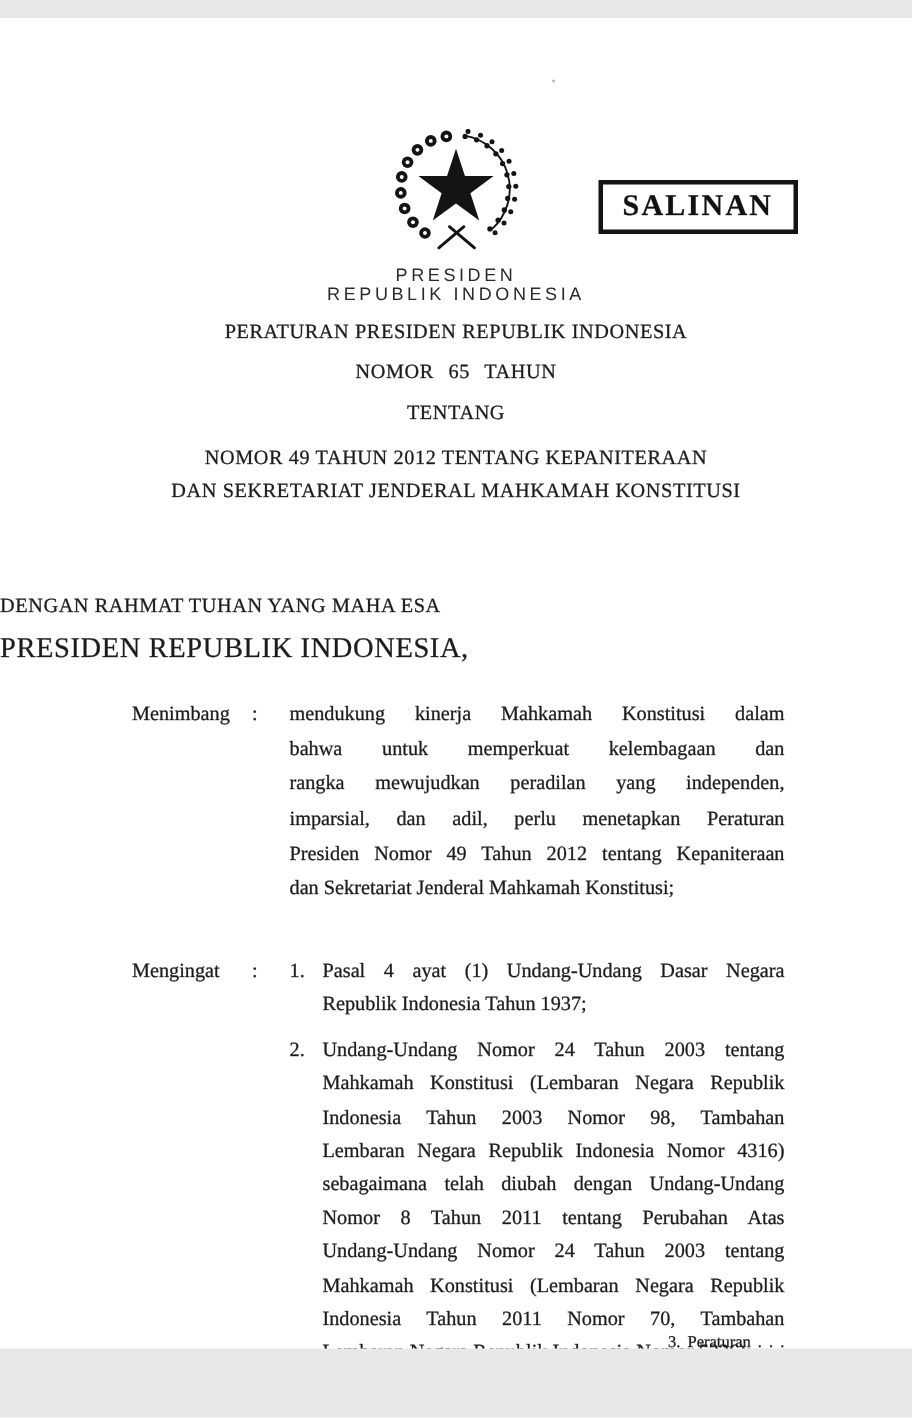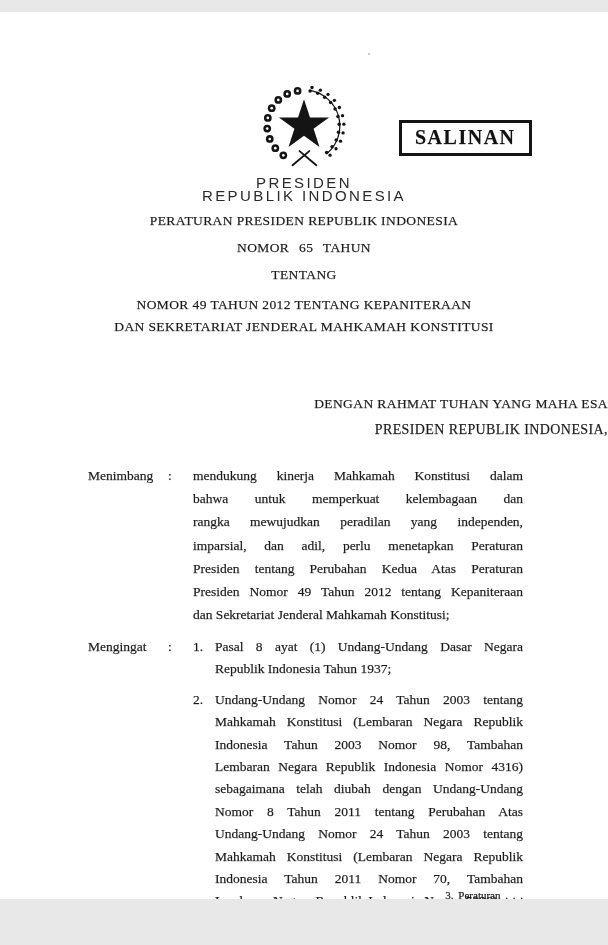--- a/index.html
+++ b/index.html
@@ -11,38 +11,38 @@
   }
   
   .artifact-dot{position:absolute;top:41px;left:368px;width:2px;height:2px;background:#b9b9b9;border-radius:50%;}
   
   .emblem{position:absolute;top:74px;left:50%;transform:translateX(-50%);width:114px;height:88px;}
   .emblem svg{width:100%;height:100%;}
   
   .agency{
     position:absolute;top:165px;left:0;right:0;text-align:center;
     font-family:"Liberation Sans","DejaVu Sans",sans-serif;
-    font-size:15px;letter-spacing:2.4px;line-height:12.5px;color:#2a2a2a;
+    font-size:12px;letter-spacing:2.4px;line-height:12.5px;color:#2a2a2a;
     -webkit-text-stroke:0;
   }
   
   .salinan{
     position:absolute;top:108px;left:399px;
     border:3px solid #141414;padding:3px 13px 4px 13px;
     font-size:20px;font-weight:bold;letter-spacing:1.5px;color:#111;
   }
   
   .title-block{position:absolute;top:201px;left:0;right:0;text-align:center;font-size:13.5px;letter-spacing:0.4px;line-height:16px;}
   .title-line{margin-bottom:11px;text-align:center;}
   .nomor-line{word-spacing:6px;}
   .subject{margin-top:10px;line-height:22px;}
   .center-lines > div{text-align:center;}
   
-  .invocation{position:absolute;top:384px;left:0;right:0;text-align:right;font-size:13.5px;letter-spacing:0.4px;}
-  .authority{position:absolute;top:410px;left:0;right:0;text-align:right;font-size:14px;letter-spacing:0.4px;}
+  .invocation{position:absolute;top:384px;left:0;right:0;text-align:left;font-size:13.5px;letter-spacing:0.4px;}
+  .authority{position:absolute;top:410px;left:0;right:0;text-align:left;font-size:19px;letter-spacing:0.4px;}
   
   .section{position:absolute;left:88px;width:435px;display:flex;font-size:13.5px;}
   .sec-considering{top:452px;line-height:23.2px;}
   .sec-recalling{top:624px;line-height:22.4px;}
   .sec-label{width:80px;flex:none;}
   .sec-colon{width:25px;flex:none;text-align:left;}
   .sec-body{flex:1;min-width:0;}
   .justify-lines > div{text-align:justify;text-align-last:justify;}
   .justify-lines > div:last-child{text-align-last:left;}
   
@@ -144,34 +144,33 @@
   <div class="authority">PRESIDEN REPUBLIK INDONESIA,</div>
 
   <div class="section sec-considering">
     <div class="sec-label">Menimbang</div>
     <div class="sec-colon">:</div>
     <div class="sec-body justify-lines">
         <div>mendukung kinerja Mahkamah Konstitusi dalam</div>
         <div>bahwa untuk memperkuat kelembagaan dan</div>
         <div>rangka mewujudkan peradilan yang independen,</div>
         <div>imparsial, dan adil, perlu menetapkan Peraturan</div>
-        <div>Presiden tentang Perubahan Kedua Atas Peraturan</div>
         <div>Presiden Nomor 49 Tahun 2012 tentang Kepaniteraan</div>
         <div>dan Sekretariat Jenderal Mahkamah Konstitusi;</div>
       </div>
   </div>
 
   <div class="section sec-recalling">
     <div class="sec-label">Mengingat</div>
     <div class="sec-colon">:</div>
     <div class="sec-body">
       <div class="legal-item">
         <div class="item-num">1.</div>
         <div class="item-lines justify-lines">
-            <div>Pasal 8 ayat (1) Undang-Undang Dasar Negara</div>
+            <div>Pasal 4 ayat (1) Undang-Undang Dasar Negara</div>
             <div>Republik Indonesia Tahun 1937;</div>
           </div>
       </div>
       <div class="legal-item">
         <div class="item-num">2.</div>
         <div class="item-lines justify-lines">
             <div>Undang-Undang Nomor 24 Tahun 2003 tentang</div>
             <div>Mahkamah Konstitusi (Lembaran Negara Republik</div>
             <div>Indonesia Tahun 2003 Nomor 98, Tambahan</div>
             <div>Lembaran Negara Republik Indonesia Nomor 4316)</div>

